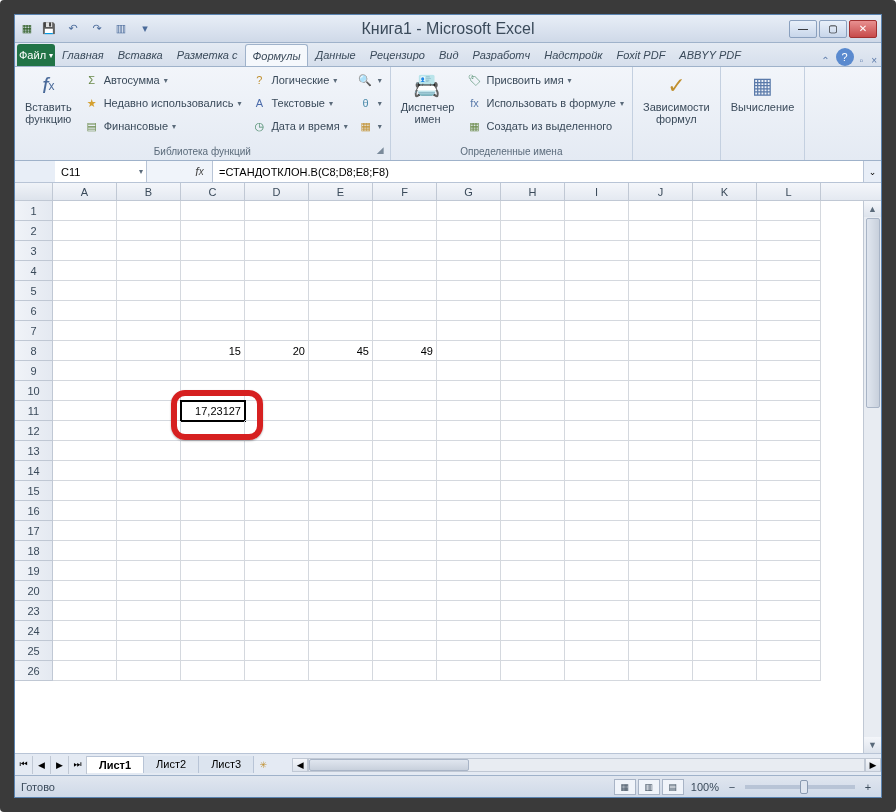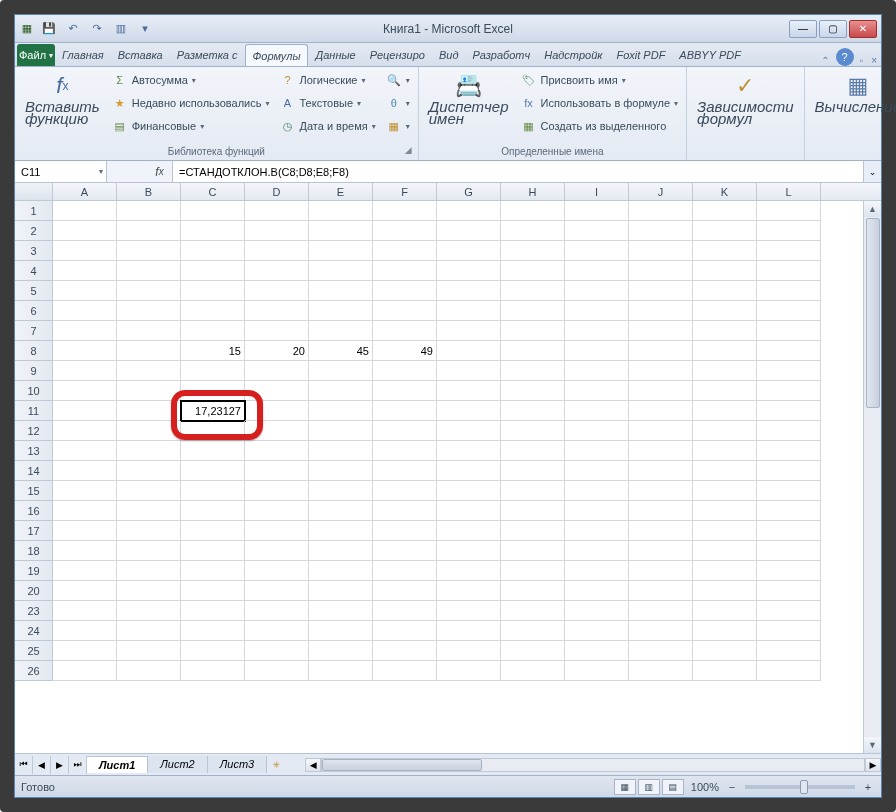--- a/index.html
+++ b/index.html
@@ -8,48 +8,48 @@
 
 .outer-frame { position: absolute; inset: 0; border: 14px solid #3a3a3a; border-radius: 4px; }
 
 
 .win { position: absolute; top: 14px; left: 14px; right: 14px; bottom: 14px; background: #fff; border: 1px solid #5a83b0; display: flex; flex-direction: column; }
 
 .titlebar { height: 28px; background: linear-gradient(#e8eef7, #cfd9e8); display: flex; align-items: center; padding: 0 4px; border-bottom: 1px solid #9fb2ca; position: relative; }
 .tb-left { display: flex; align-items: center; gap: 4px; }
 .tb-icon { width: 16px; height: 16px; display: inline-flex; align-items: center; justify-content: center; font-size: 11px; color: #2a5a1e; }
 .qat-btn { width: 20px; height: 20px; display: inline-flex; align-items: center; justify-content: center; font-size: 11px; color: #4a6a9a; cursor: pointer; }
-.title-center { position: absolute; left: 50%; transform: translateX(-50%); font-size: 12px; color: #3a4a5a; }
+.title-center { position: absolute; left: 50%; transform: translateX(-50%); font-size: 16px; color: #3a4a5a; }
 .tb-right { margin-left: auto; display: flex; gap: 2px; }
 .winbtn { width: 28px; height: 18px; border: 1px solid #8aa0be; background: linear-gradient(#e8f0fa,#c8d6ea); border-radius: 2px; display: flex; align-items: center; justify-content: center; font-size: 10px; cursor: pointer; }
 .winbtn.close { background: linear-gradient(#e89090,#c74a4a); border-color: #a03030; color: #fff; }
 
 .ribbon-tabs { height: 24px; background: linear-gradient(#e4eaf3,#d6dfec); display: flex; align-items: flex-end; border-bottom: 1px solid #9fb2ca; font-size: 11px; }
 .file-tab { background: #217346; color: #fff; padding: 4px 2px; margin-left: 2px; border-radius: 3px 3px 0 0; cursor: pointer; height: 22px; display: flex; align-items: center; gap: 3px; }
 .rtab { padding: 4px 7px; color: #3a4a5a; cursor: pointer; height: 22px; display: flex; align-items: center; }
 .rtab.active { background: #f5f8fc; border: 1px solid #9fb2ca; border-bottom: none; border-radius: 3px 3px 0 0; }
 .rtab-spacer { flex: 1; }
 .help-btn { width: 18px; height: 18px; border-radius: 9px; background: #5a8acf; color: #fff; font-size: 11px; display: flex; align-items: center; justify-content: center; margin: 0 2px; cursor: pointer; }
 .caret-btn { padding: 0 4px; color: #5a7aaa; cursor: pointer; font-size: 10px; }
 
 .ribbon-body { height: 94px; background: linear-gradient(#f2f5fa,#e4eaf3); border-bottom: 1px solid #9fb2ca; display: flex; font-size: 11px; color: #3a4a5a; }
 .rgroup { border-right: 1px solid #c4d0e0; padding: 2px 4px; display: flex; flex-direction: column; }
 .rgroup-body { flex: 1; display: flex; align-items: flex-start; gap: 2px; }
 .rgroup-label { text-align: center; font-size: 10px; color: #5a6a7a; padding: 1px 0; position: relative; }
 .rgroup-label .dlg { position: absolute; right: 2px; top: 0; font-size: 9px; color: #7a8a9a; cursor: pointer; }
 .bigbtn { display: flex; flex-direction: column; align-items: center; justify-content: center; padding: 2px 6px; cursor: pointer; border-radius: 3px; min-width: 48px; }
 .bigbtn .icon { font-size: 22px; height: 30px; display: flex; align-items: center; color: #4a6a9a; }
-.bigbtn .lbl { font-size: 15px; line-height: 12px; font-style: italic; }
+.bigbtn .lbl { font-size: 11px; text-align: center; line-height: 12px; }
 .stackcol { display: flex; flex-direction: column; gap: 1px; }
 .smallbtn { display: flex; align-items: center; gap: 4px; padding: 2px 4px; cursor: pointer; border-radius: 2px; height: 22px; white-space: nowrap; }
 .smallbtn .icon { width: 16px; text-align: center; color: #6a8a4a; }
 .smallbtn .dd { font-size: 8px; color: #5a6a7a; }
 
 .formula-row { height: 22px; border-bottom: 1px solid #b8c4d6; display: flex; align-items: stretch; background: #e8eef7; }
-.namebox { width: 92px; border-right: 1px solid #b8c4d6; display: flex; align-items: center; padding: 0 6px; background: #fff; font-size: 11px; position: relative; }
+.namebox { width: 92px; border-right: 1px solid #b8c4d6; display: flex; align-items: center; padding: 0 6px; background: #fff; font-size: 11px; position: relative; margin-left: 40px; }
 .namebox .dd { position: absolute; right: 3px; font-size: 8px; color: #5a6a7a; cursor: pointer; }
 .fx-btn { width: 26px; display: flex; align-items: center; justify-content: center; font-style: italic; font-size: 12px; color: #4a4a4a; cursor: pointer; border-right: 1px solid #b8c4d6; background: #f0f4fa; }
 .formula-input { flex: 1; background: #fff; padding: 0 6px; display: flex; align-items: center; font-size: 11px; }
 .formula-expand { width: 18px; display: flex; align-items: center; justify-content: center; border-left: 1px solid #b8c4d6; font-size: 9px; cursor: pointer; }
 
 .grid-area { flex: 1; display: flex; flex-direction: column; overflow: hidden; background: #fff; position: relative; }
 .col-headers { display: flex; height: 18px; background: linear-gradient(#f4f6fa,#e4e9f1); border-bottom: 1px solid #c0c8d4; }
 .corner { width: 38px; border-right: 1px solid #c0c8d4; background: linear-gradient(#f0f3f8,#dde3ec); }
 .colh { width: 64px; border-right: 1px solid #c0c8d4; text-align: center; font-size: 11px; color: #3a4a5a; line-height: 18px; cursor: pointer; }
 .rows-wrap { flex: 1; overflow: hidden; position: relative; }
@@ -60,21 +60,21 @@
 
 
 .red-ring { position: absolute; border: 6px solid #d62020; border-radius: 14px; pointer-events: none; box-shadow: 0 1px 2px rgba(0,0,0,0.3); }
 
 .vscroll { position: absolute; right: 0; top: 18px; bottom: 0; width: 18px; background: #e8ecf2; border-left: 1px solid #c0c8d4; display: flex; flex-direction: column; align-items: center; }
 .vscroll .arrow { height: 16px; width: 100%; display: flex; align-items: center; justify-content: center; font-size: 9px; color: #5a6a7a; cursor: pointer; background: linear-gradient(#f4f6fa,#dde3ec); }
 .vscroll .thumb { width: 14px; background: linear-gradient(to right,#e0e6ef,#c8d0dc); border: 1px solid #a8b4c6; border-radius: 2px; margin: 1px; cursor: pointer; }
 
 .sheet-tabs { height: 22px; background: #e4eaf3; border-top: 1px solid #b8c4d6; display: flex; align-items: center; font-size: 11px; }
 .nav-btn { width: 18px; height: 18px; display: flex; align-items: center; justify-content: center; font-size: 9px; cursor: pointer; border-right: 1px solid #c0c8d4; }
-.stab { padding: 2px 12px; background: #fff; border-right: 1px solid #b8c4d6; cursor: pointer; font-style: italic; }
+.stab { padding: 2px 12px; background: #fff; border-right: 1px solid #b8c4d6; cursor: pointer; }
 .stab.active { font-weight: bold; border-top: 1px solid #b8c4d6; }
 .stab.inact { background: #dce4ef; }
 .hscroll { flex: 1; display: flex; align-items: center; margin-left: 20px; }
 .hscroll .track { flex: 1; height: 14px; background: #e8ecf2; border: 1px solid #c0c8d4; position: relative; }
 .hscroll .thumb { position: absolute; height: 12px; background: linear-gradient(#e0e6ef,#c8d0dc); border: 1px solid #a8b4c6; border-radius: 2px; top: 0; }
 .hscroll .arrow { width: 16px; height: 14px; display: flex; align-items: center; justify-content: center; font-size: 9px; cursor: pointer; background: linear-gradient(#f4f6fa,#dde3ec); border: 1px solid #c0c8d4; }
 
 .statusbar { height: 22px; background: linear-gradient(#e0e6ef,#cfd9e8); border-top: 1px solid #9fb2ca; display: flex; align-items: center; padding: 0 6px; font-size: 11px; color: #3a4a5a; }
 .statusbar .spacer { flex: 1; }
 .view-btn { width: 22px; height: 16px; border: 1px solid #a8b4c6; margin: 0 1px; display: flex; align-items: center; justify-content: center; font-size: 9px; cursor: pointer; background: #f0f4fa; }

